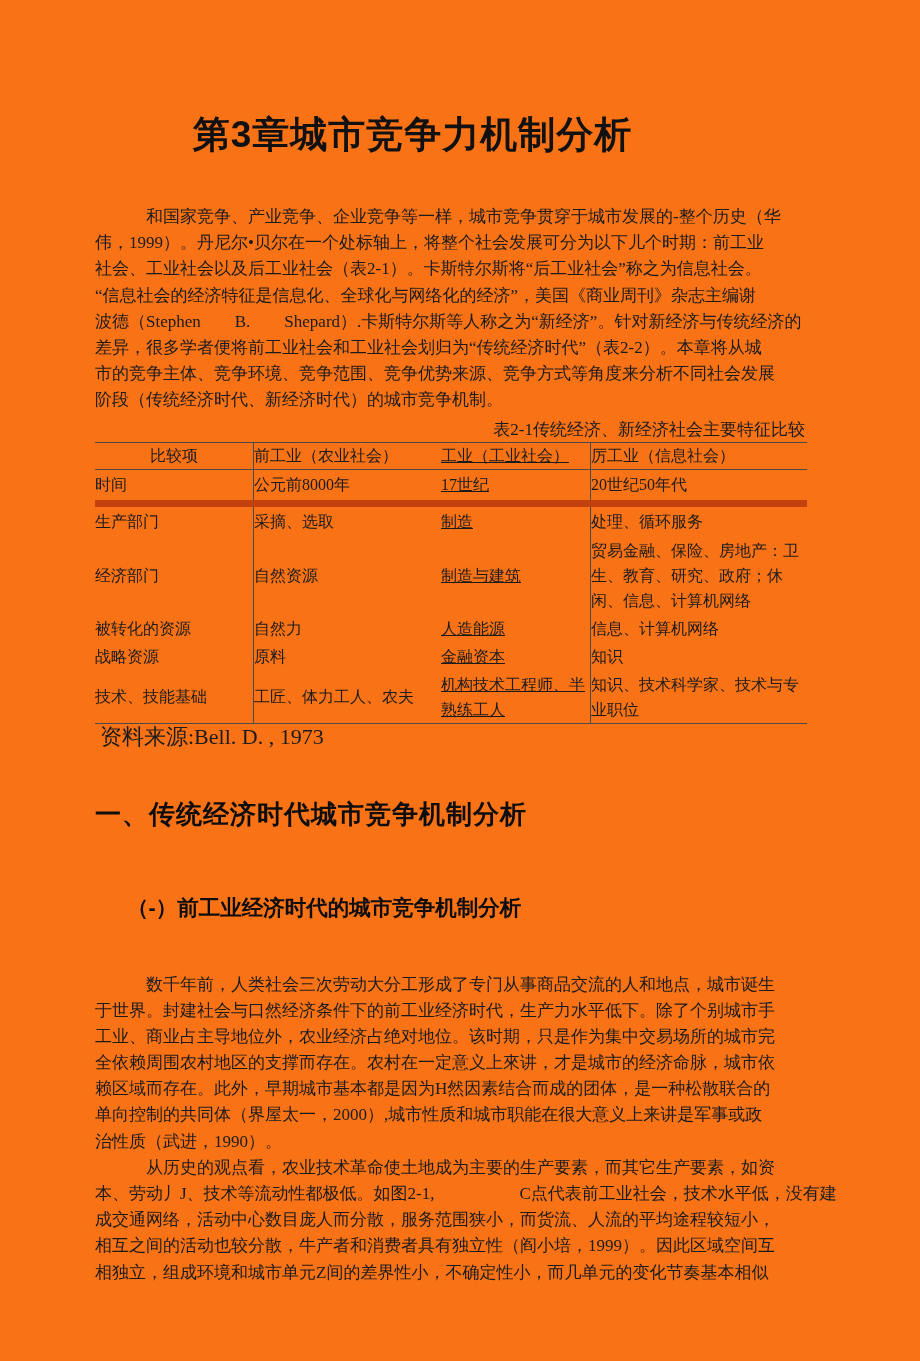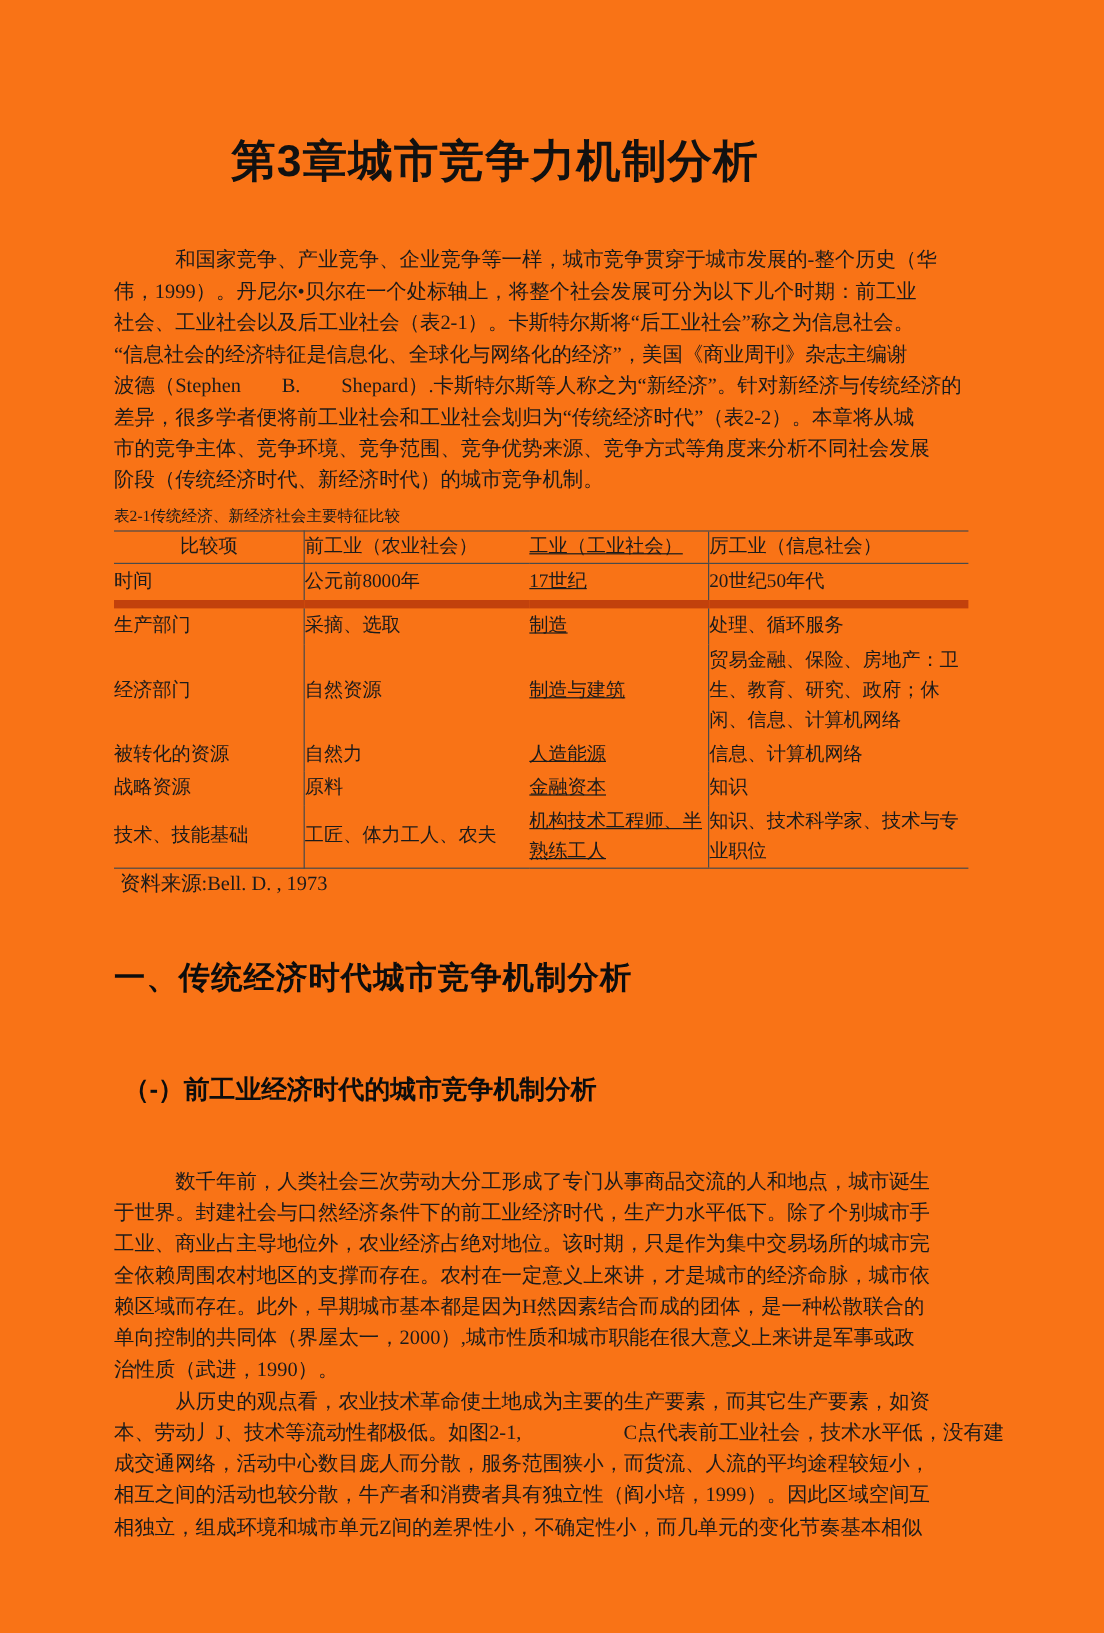--- a/index.html
+++ b/index.html
@@ -12,22 +12,22 @@
   .chapter-title{
     margin-top:110px;height:50px;line-height:50px;text-align:center;
     font-family:"Liberation Sans","DejaVu Sans",sans-serif;
     font-weight:700;font-size:37px;letter-spacing:1px;color:#111;
     padding-right:95px;
   }
   .para{font-size:17px;}
   .para .line{height:26.2px;line-height:26.2px;white-space:pre;}
   .para1{margin-top:44px;}
   .table-caption{
-    margin-top:4px;height:24px;line-height:24px;text-align:left;
-    font-size:13px;width:710px;
+    margin-top:4px;height:24px;line-height:24px;text-align:right;
+    font-size:17px;width:710px;
   }
   table.feature-table{
     border-collapse:collapse;table-layout:fixed;width:710px;
     font-size:16px;color:#1b1b1b;
   }
   table.feature-table td{
     vertical-align:middle;line-height:25px;padding:0;
     overflow:hidden;
     margin-top:25px;
   }
@@ -37,28 +37,28 @@
   td.c3{padding-left:1px;text-decoration:underline;}
   td.c4{border-left:1px solid #4a4a4a;padding-left:10px;padding-right:2px;}
   tr.hdr td{border-top:1px solid #4a4a4a;border-bottom:1px solid #4a4a4a;height:26px;}
   tr.hdr td.c1{text-align:center;padding-left:0;}
   tr.rtime td{border-bottom:7px solid #c2410c;height:30px;}
   tr.r2 td{height:30px;}
   tr.r3 td{height:78px;}
   tr.r4 td{height:28px;}
   tr.r5 td{height:28px;}
   tr.r6 td{height:52px;border-bottom:1px solid #4a4a4a;}
-  .table-source{height:26px;line-height:26px;font-size:17px;margin-left:5px;white-space:pre;}
+  .table-source{height:26px;line-height:26px;font-size:22px;margin-left:5px;white-space:pre;}
   .h1{
     margin-top:48px;height:32px;line-height:32px;
     font-family:"Liberation Sans","DejaVu Sans",sans-serif;
     font-weight:700;font-size:26px;color:#0d0d0d;letter-spacing:1px;
   }
   .h2{
-    margin-top:64px;height:28px;line-height:28px;margin-left:8px;
+    margin-top:64px;height:28px;line-height:28px;margin-left:32px;
     font-family:"Liberation Sans","DejaVu Sans",sans-serif;
     font-weight:700;font-size:21.5px;color:#0d0d0d;
   }
   .para23{margin-top:50px;}
 </style>
 </head>
 <body>
 
 <div class="page">
   <div class="chapter-title">第3章城市竞争力机制分析</div>

